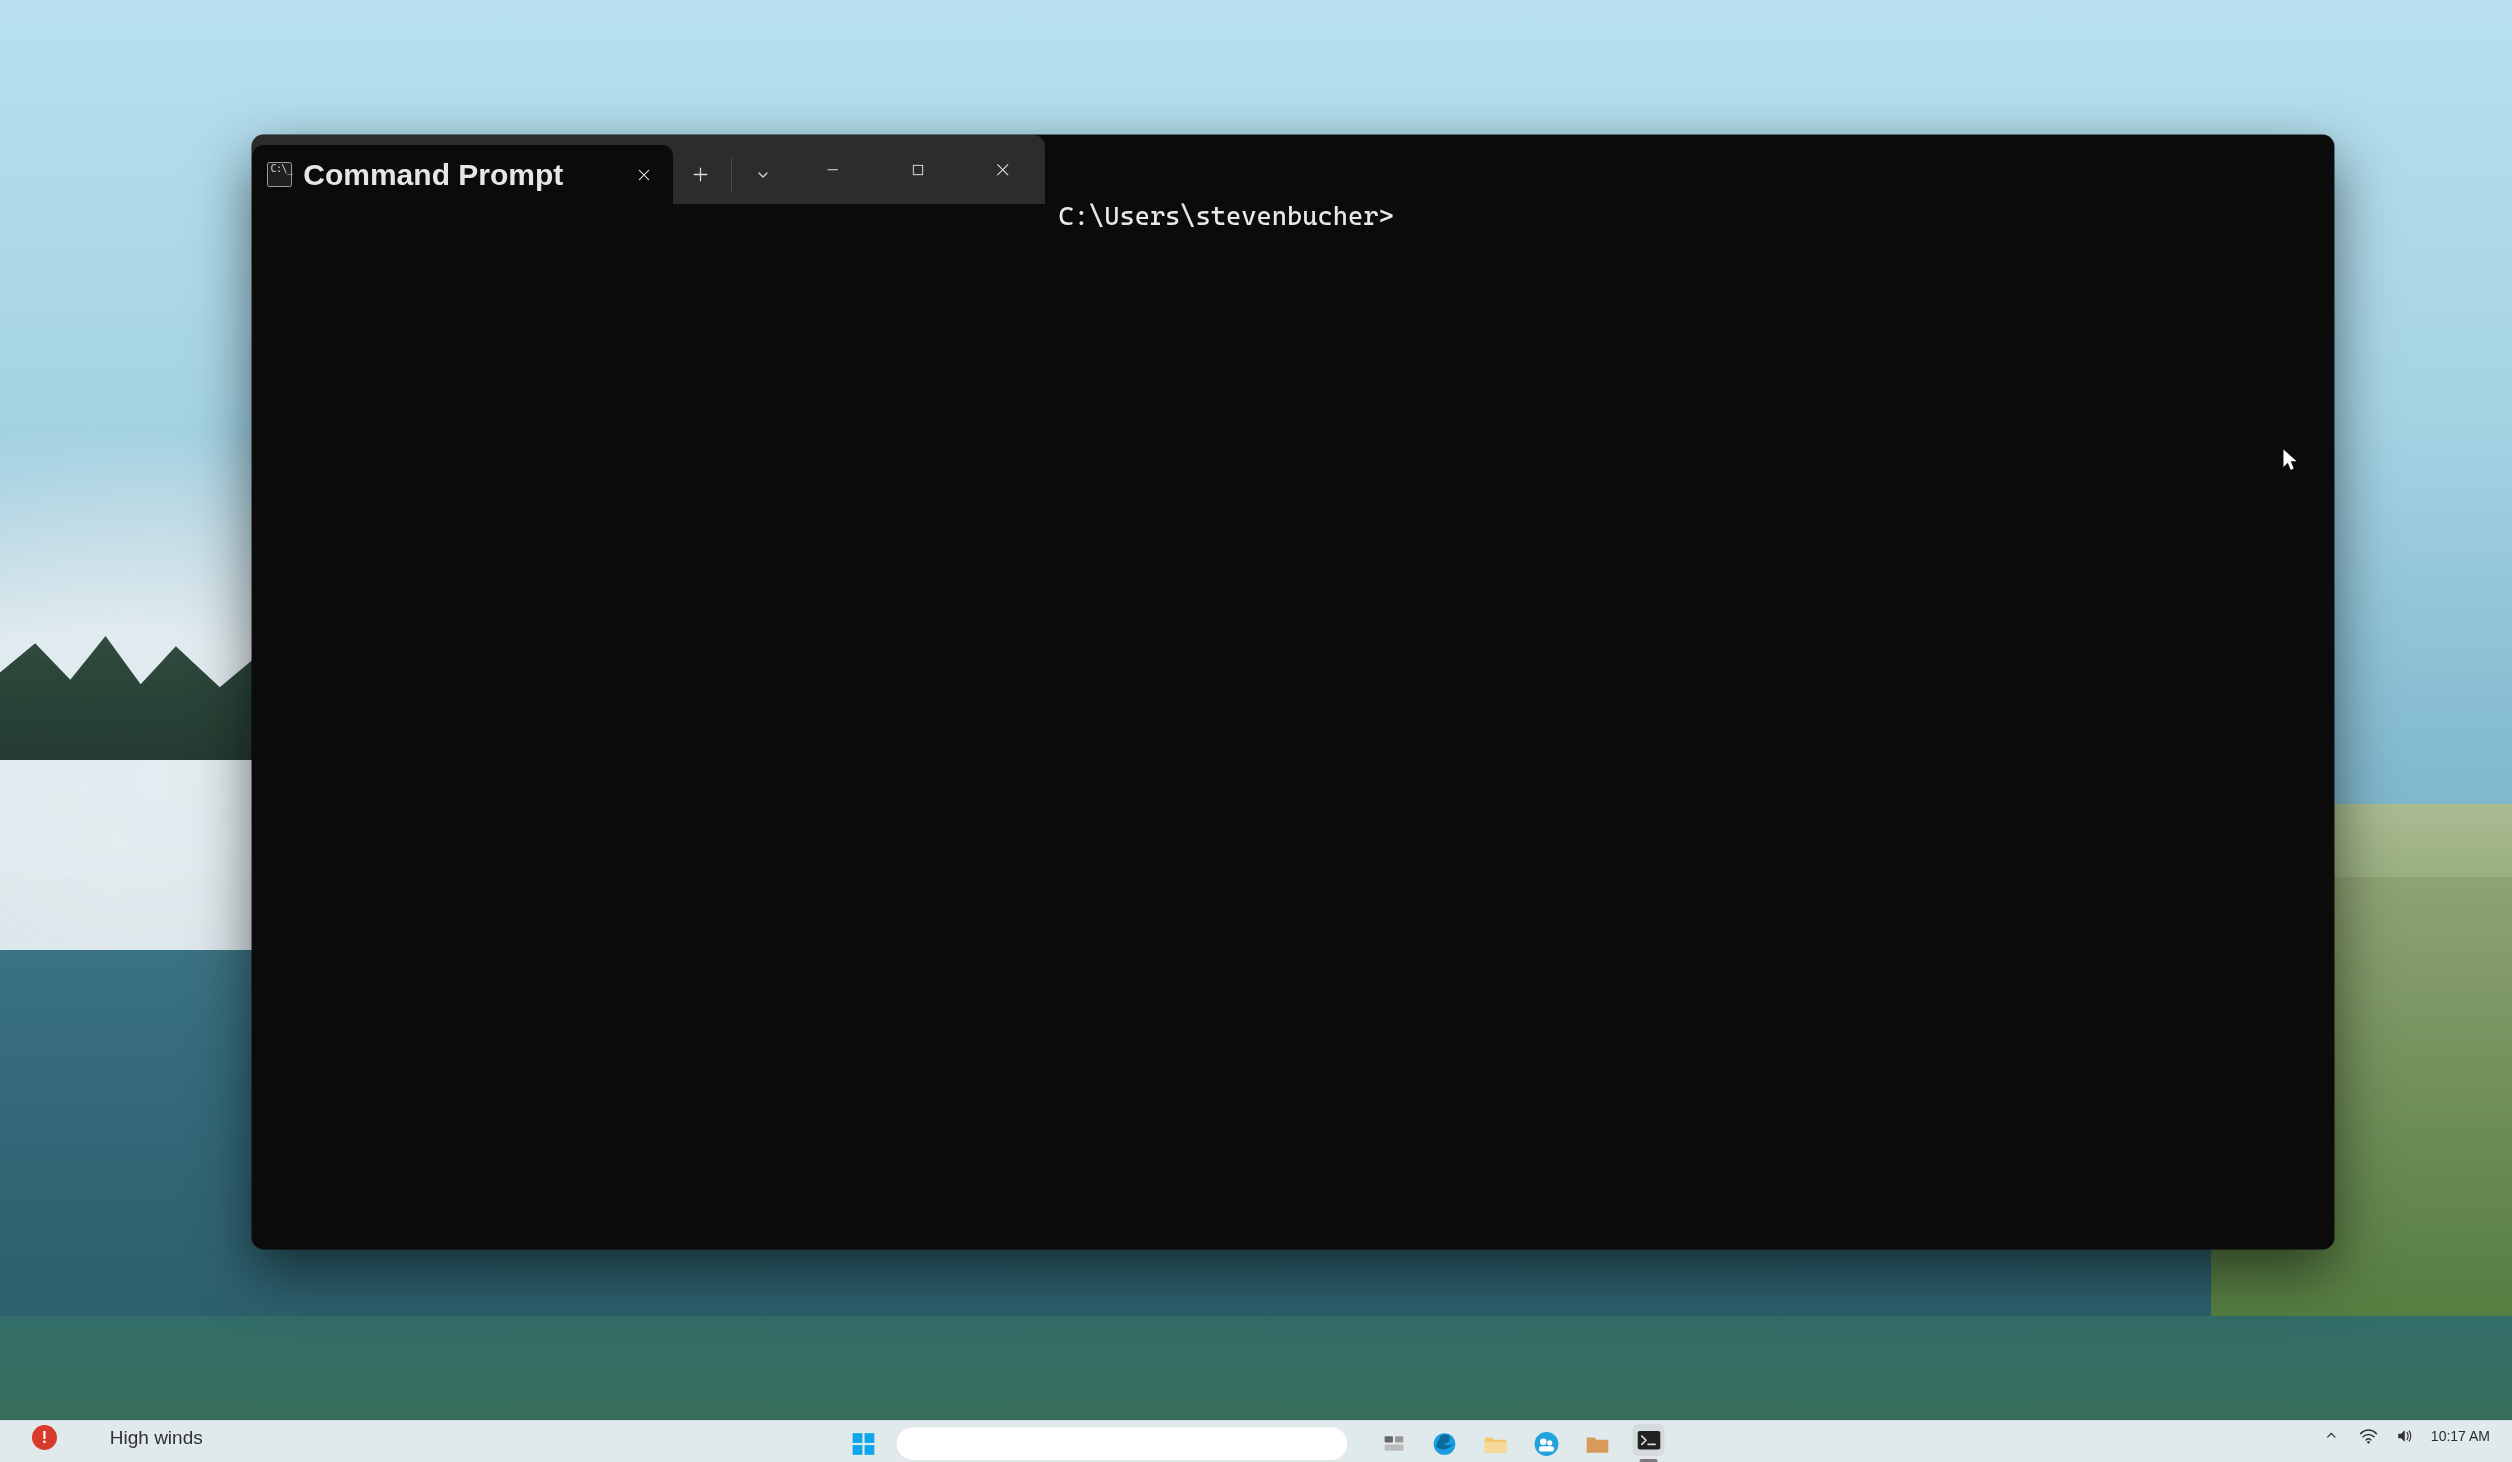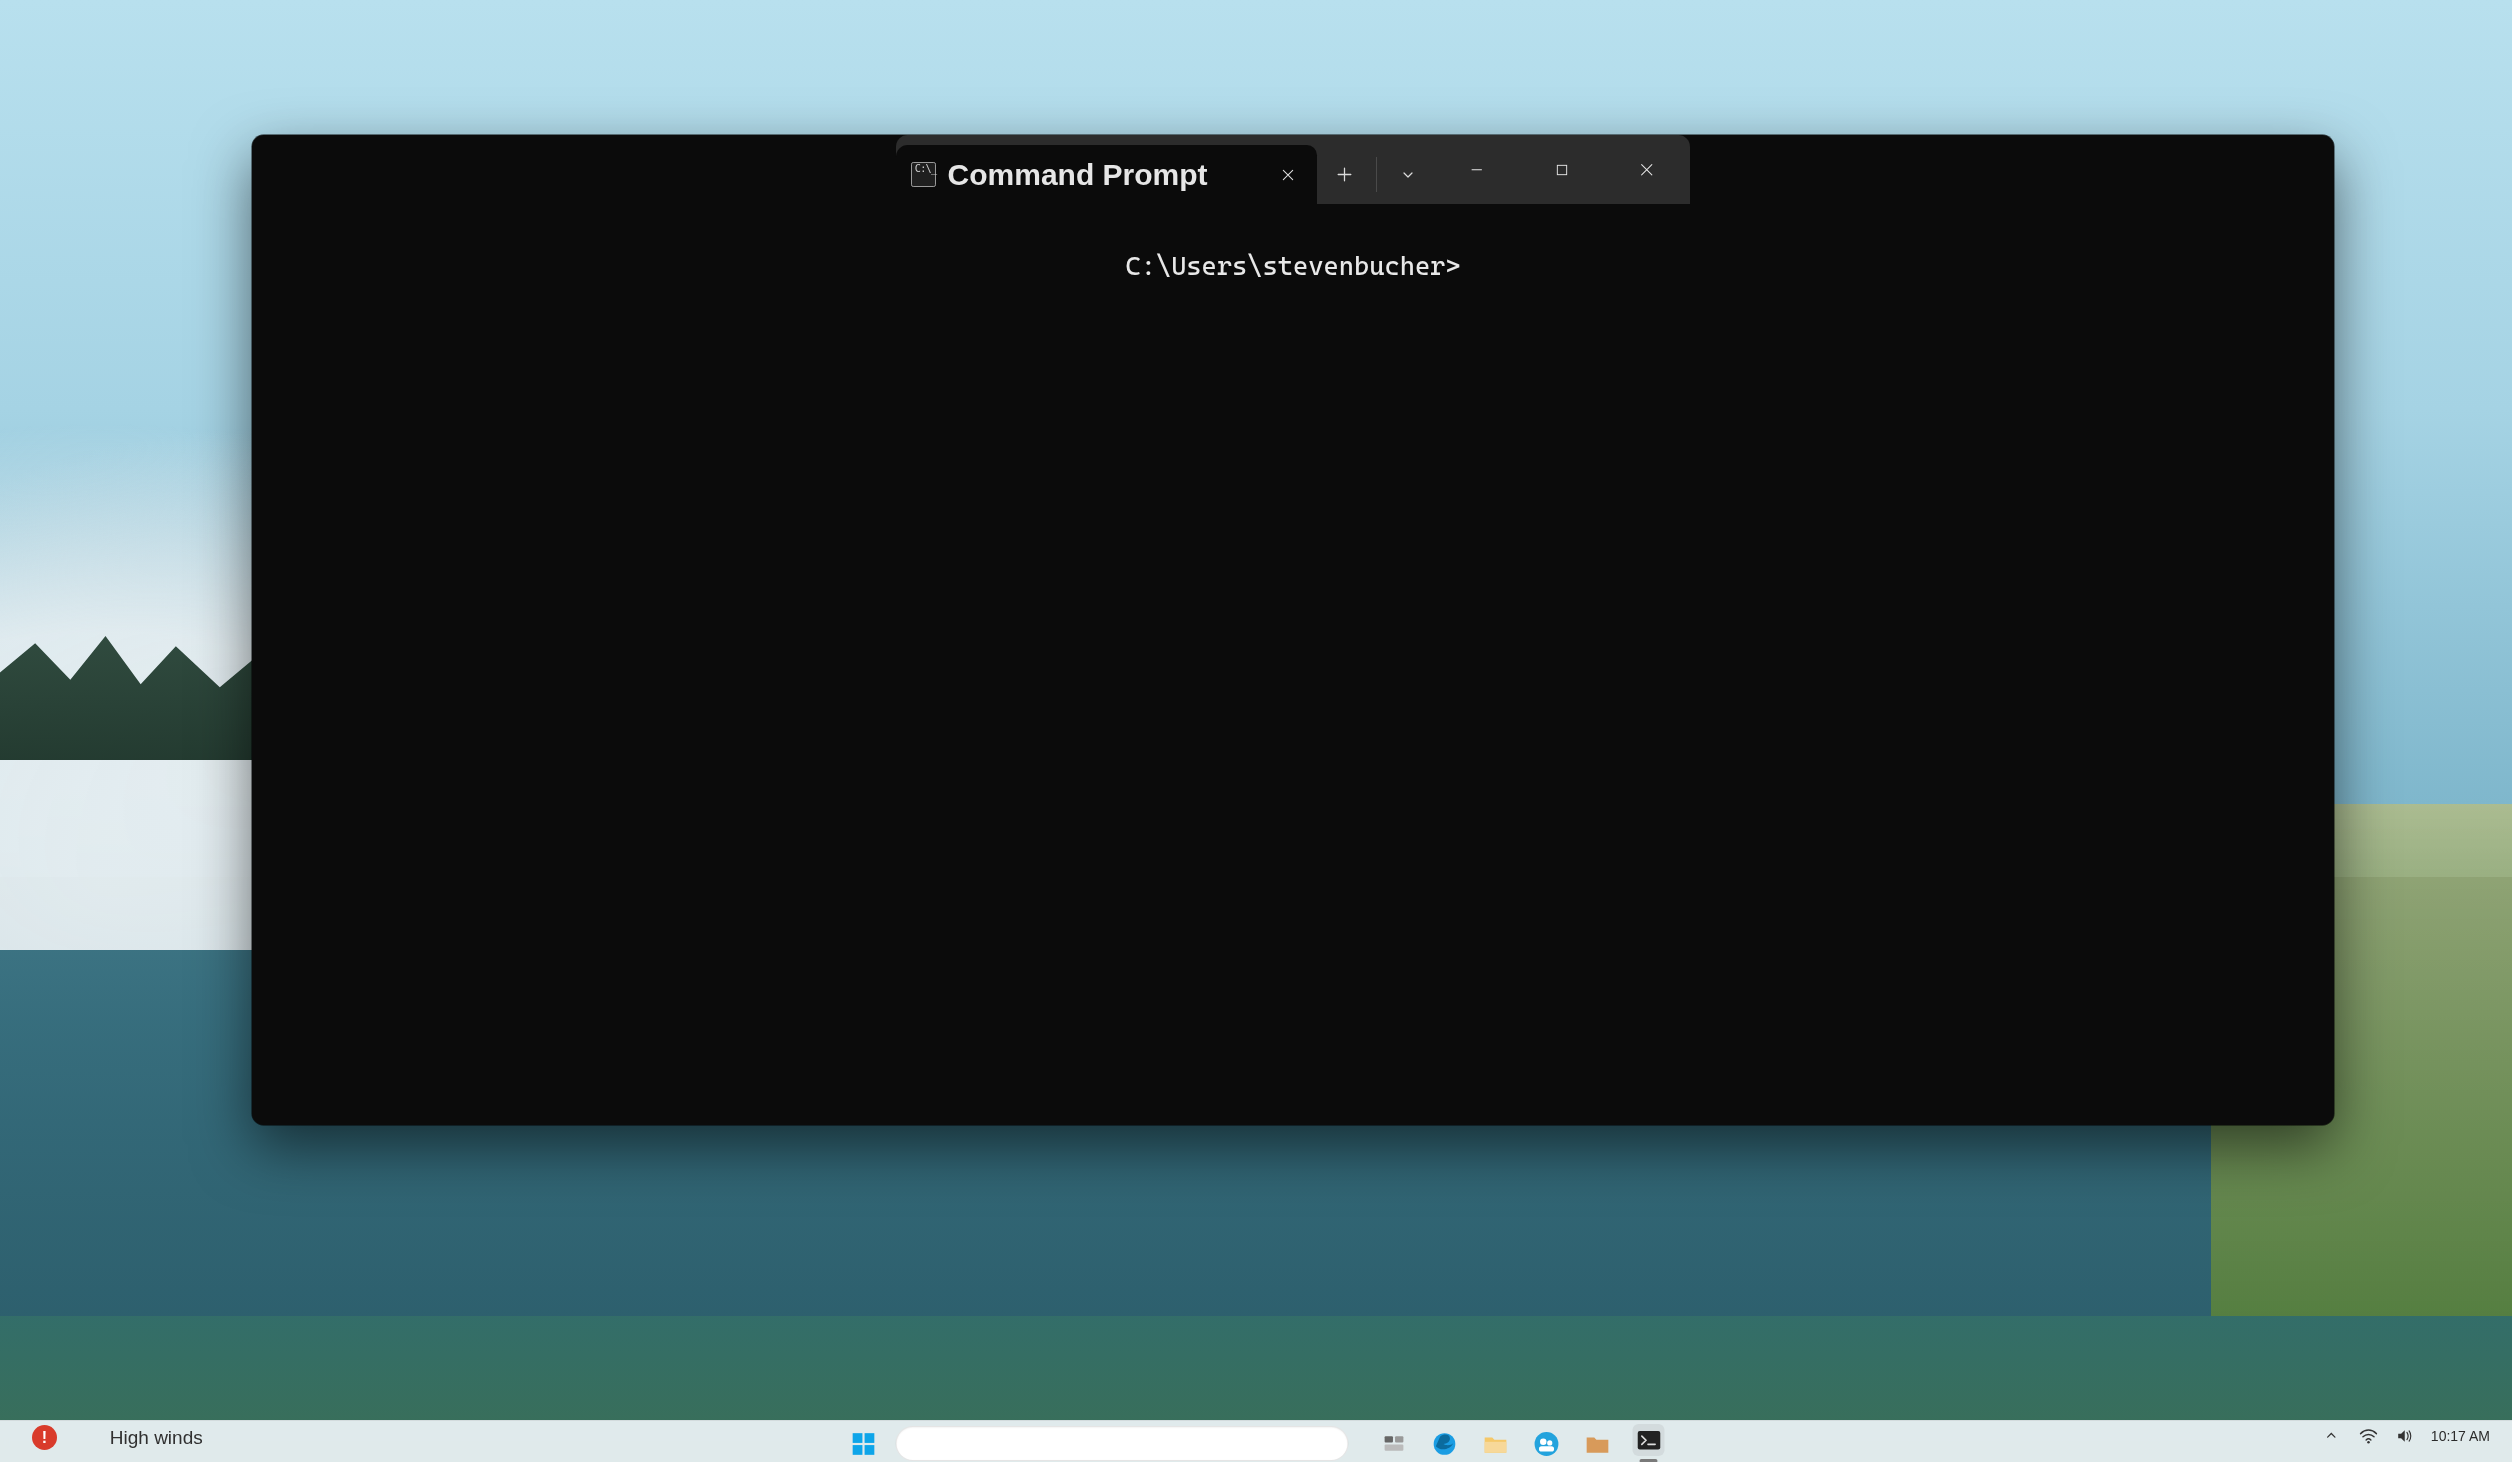--- a/index.html
+++ b/index.html
@@ -33,26 +33,26 @@
     .grass-right {
       right: 0; width: 12%; top: 55%; height: 35%;
       background: linear-gradient(180deg, rgba(190,190,120,0.7), rgba(90,130,60,0.9));
       filter: blur(0.4px);
     }
 
     
     .window {
       position: absolute;
       left: 252px; top: 135px;
-      width: 2082px; height: 990px;
+      width: 2082px; height: 1114px;
       background: #0b0b0b;
       border-radius: 11.7px;
       box-shadow: 0 22px 58px rgba(0,0,0,0.55), 0 0 0 0.7px rgba(0,0,0,0.6);
       overflow: hidden;
-      display: flex; flex-direction: column; align-items: center;
+      display: flex; flex-direction: row;
     }
 
     .titlebar {
       height: 69px;
       background: #2c2c2c;
       display: flex; align-items: stretch;
       border-top-left-radius: 11.7px; border-top-right-radius: 11.7px;
       position: relative;
     }
 
@@ -96,21 +96,21 @@
 
     .window-controls {
       margin-left: auto; display: flex; align-items: stretch;
     }
     .wc-btn { width: 85px; display: flex; align-items: center; justify-content: center; color: #e6e6e6; }
 
     .terminal-body {
       flex: 1; background: #0b0b0b; color: #e8e8e8;
       font-family: Consolas, "Cascadia Mono", monospace;
       font-size: 26px; line-height: 1.35;
-      padding: 45px 13px 13px 13px;
+      padding: 64px 13px 13px 13px;
       position: relative;
       cursor: text;
     }
     .prompt { white-space: pre; }
 
     
     .mouse-cursor {
       position: absolute; width: 17.5px; height: 25px; pointer-events: none;
     }
 

